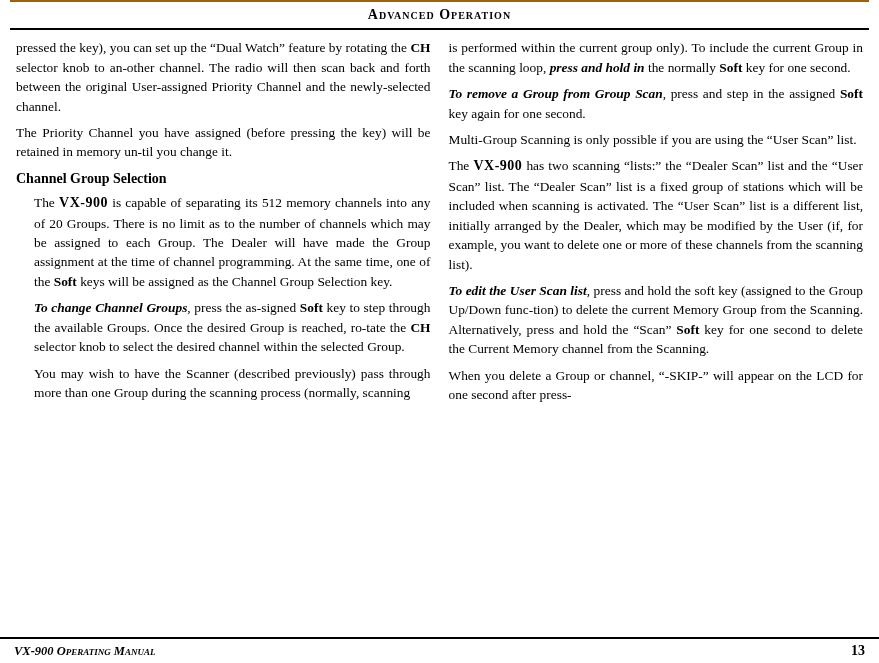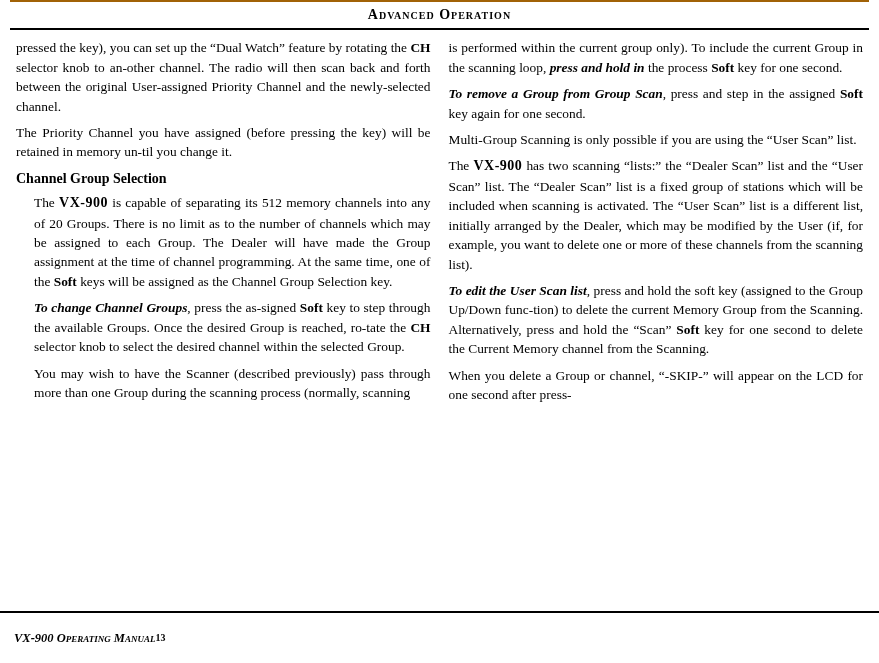--- a/index.html
+++ b/index.html
@@ -83,34 +83,34 @@
       font-size: 14px;
       letter-spacing: 0.5px;
     }
 
     .footer {
       position: absolute;
       bottom: 0;
       left: 0;
       right: 0;
       display: flex;
-      justify-content: flex-start;
+      justify-content: space-between;
       align-items: center;
       border-top: 2px solid #000;
-      padding: 16px 14px;
+      padding: 2px 14px;
       font-size: 12.5px;
       font-style: italic;
       font-weight: bold;
       font-variant: small-caps;
     }
 
     .footer-page {
       font-style: normal;
       font-weight: bold;
-      font-size: 10px;
+      font-size: 14px;
     }
   </style>
 </head>
 <body>
 
 <div class="page">
   <div class="header">
     <span>Advanced Operation</span>
   </div>
 
@@ -132,21 +132,21 @@
       <p class="indented">
         <span class="italic-bold">To change Channel Groups</span><span>, press the as-signed</span> <span class="bold">Soft</span> <span>key to step through the available Groups. Once the desired Group is reached, ro-tate the</span> <span class="bold">CH</span> <span>selector knob to select the desired channel within the selected Group.</span>
       </p>
       <p class="indented">
         <span>You may wish to have the Scanner (described previously) pass through more than one Group during the scanning process (normally, scanning</span>
       </p>
     </div>
 
     <div class="col">
       <p>
-        <span>is performed within the current group only). To include the current Group in the scanning loop,</span> <span class="italic-bold">press and hold in</span> <span>the process</span> <span class="bold">Soft</span> <span>key for one second.</span>
+        <span>is performed within the current group only). To include the current Group in the scanning loop,</span> <span class="italic-bold">press and hold in</span> <span>the normally</span> <span class="bold">Soft</span> <span>key for one second.</span>
       </p>
       <p>
         <span class="italic-bold">To remove a Group from Group Scan</span><span>, press and step in the assigned</span> <span class="bold">Soft</span> <span>key again for one second.</span>
       </p>
       <p>
         <span>Multi-Group Scanning is only possible if you are using the “User Scan” list.</span>
       </p>
       <p>
         <span>The</span> <span class="model">VX-900</span> <span>has two scanning “lists:” the “Dealer Scan” list and the “User Scan” list. The “Dealer Scan” list is a fixed group of stations which will be included when scanning is activated. The “User Scan” list is a different list, initially arranged by the Dealer, which may be modified by the User (if, for example, you want to delete one or more of these channels from the scanning list).</span>
       </p>

